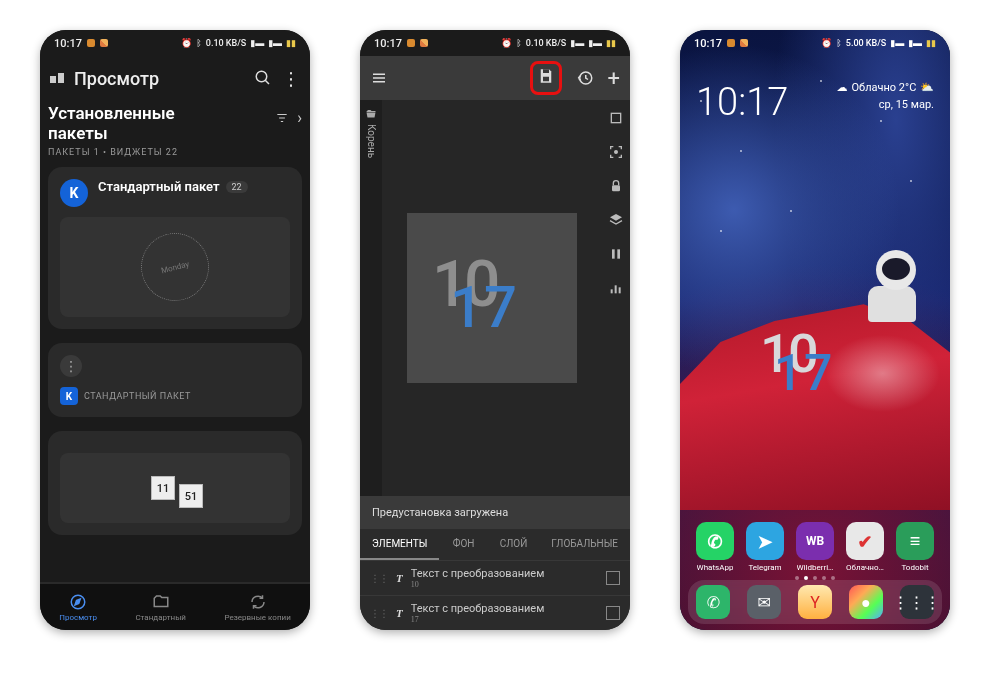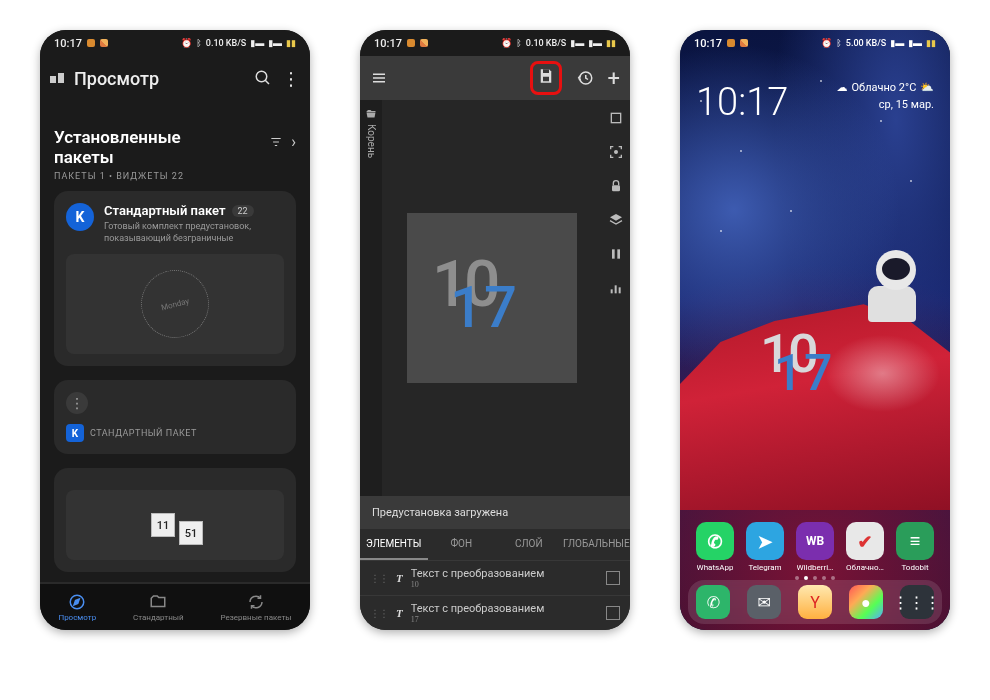--- a/index.html
+++ b/index.html
@@ -36,21 +36,21 @@
   
   .s1 .appbar {
     height: 44px; background:#1b1b1b; display:flex;align-items:center;
     padding:0 10px; gap:10px; color:#eee;
   }
   .s1 .title { flex:1; font-size:18px; font-weight:500; }
   .logo-blocks{display:flex;gap:2px;}
   .logo-blocks span{width:6px;height:10px;background:#ccc;}
   .logo-blocks span:first-child{height:7px;align-self:flex-end;}
 
-  .s1 .scroll { flex:1; overflow:hidden; background:#1b1b1b; padding:0 14px; color:#ddd;margin-top:24px; }
+  .s1 .scroll { flex:1; overflow:hidden; background:#1b1b1b; padding:0 8px; color:#ddd; }
   .s1 .section-head { display:flex; justify-content:space-between; align-items:flex-start; margin:4px 0 10px; }
   .s1 .section-head .txt { max-width:180px; }
   .s1 .section-head h2 { font-size:17px; font-weight:600; color:#fff; line-height:1.15; }
   .s1 .section-head .sub { font-size:9px; letter-spacing:1px; color:#9a9a9a; margin-top:4px; }
   .s1 .section-head .arrows { display:flex; gap:8px; align-items:center; color:#ccc; font-size:14px; margin-top:4px;}
   .s1 .card {
     background:#2a2a2a; border-radius:14px; padding:12px; margin-bottom:14px;
   }
   .s1 .card-head { display:flex; gap:10px; align-items:flex-start; }
   .s1 .k-icon {
@@ -116,21 +116,21 @@
   .d17-7{position:absolute;font-size:58px;font-weight:500;color:#3b7dc9;left:52px;top:20px;}
   .s2 .tool-col{
     background:#262626;display:flex;flex-direction:column;align-items:center;gap:18px;padding-top:10px;color:#bbb;
   }
   .s2 .snackbar{
     background:#3a3a3a;color:#ddd;font-size:11px;padding:10px 12px;
   }
   .s2 .tabs-row{
     display:flex;background:#2b2b2b;font-size:10px;color:#999;
   }
-  .s2 .tabs-row .tab{flex:1;text-align:center;padding:9px 0;}
+  .s2 .tabs-row .tab{flex:1;text-align:center;padding:9px 12px;}
   .s2 .tabs-row .tab.active{color:#fff;border-bottom:2px solid #888;}
   .s2 .elements{background:#2b2b2b;}
   .s2 .el-row{
     display:flex;align-items:center;gap:8px;padding:6px 10px;border-top:1px solid #383838;color:#ccc;font-size:11px;
   }
   .s2 .el-row .grip{color:#666;font-size:10px;letter-spacing:-1px;}
   .s2 .el-row .txticon{font-style:italic;font-weight:700;font-family:serif;color:#ddd;}
   .s2 .el-row .label{flex:1;}
   .s2 .el-row .label .small{display:block;font-size:8px;color:#888;font-family:Liberation Serif, serif;}
   .s2 .el-row .chk{width:14px;height:14px;border:1.5px solid #888;}
@@ -248,21 +248,20 @@
     </div>
 
     <div class="card">
       <div class="card-head">
         <div class="k-icon">K</div>
         <div style="flex:1;">
           <div class="card-title-row">
             <span class="card-title">Стандартный пакет</span>
             <span class="pill">22</span>
           </div>
-          <div class="card-desc">Готовый комплект предустановок, показывающий безграничные</div>
         </div>
       </div>
       <div class="preview">
         <div class="dotted-circle">Monday</div>
       </div>
     </div>
 
     <div class="card">
       <div class="series-row">
         <div class="more">⋮</div>
@@ -293,21 +292,21 @@
       <svg width="18" height="18" viewBox="0 0 24 24" fill="none" stroke-width="2">
           <path d="M3 7l3-3h5l2 2h8v12H3z"></path>
         </svg>
       <span>Стандартный</span>
     </div>
     <div class="tab">
       <svg width="18" height="18" viewBox="0 0 24 24" fill="none" stroke-width="2">
           <path d="M4 12a8 8 0 0 1 14-5M20 12a8 8 0 0 1-14 5"></path>
           <path d="M18 3v4h-4M6 21v-4h4"></path>
         </svg>
-      <span>Резервные пакеты</span>
+      <span>Резервные копии</span>
     </div>
   </div>
 </div>
 
 <div class="phone s2">
   <div class="statusbar">
     <div class="sb-left">
       <span>10:17</span>
       <span class="sb-dot"></span>
       <span class="sb-stripe"></span>

